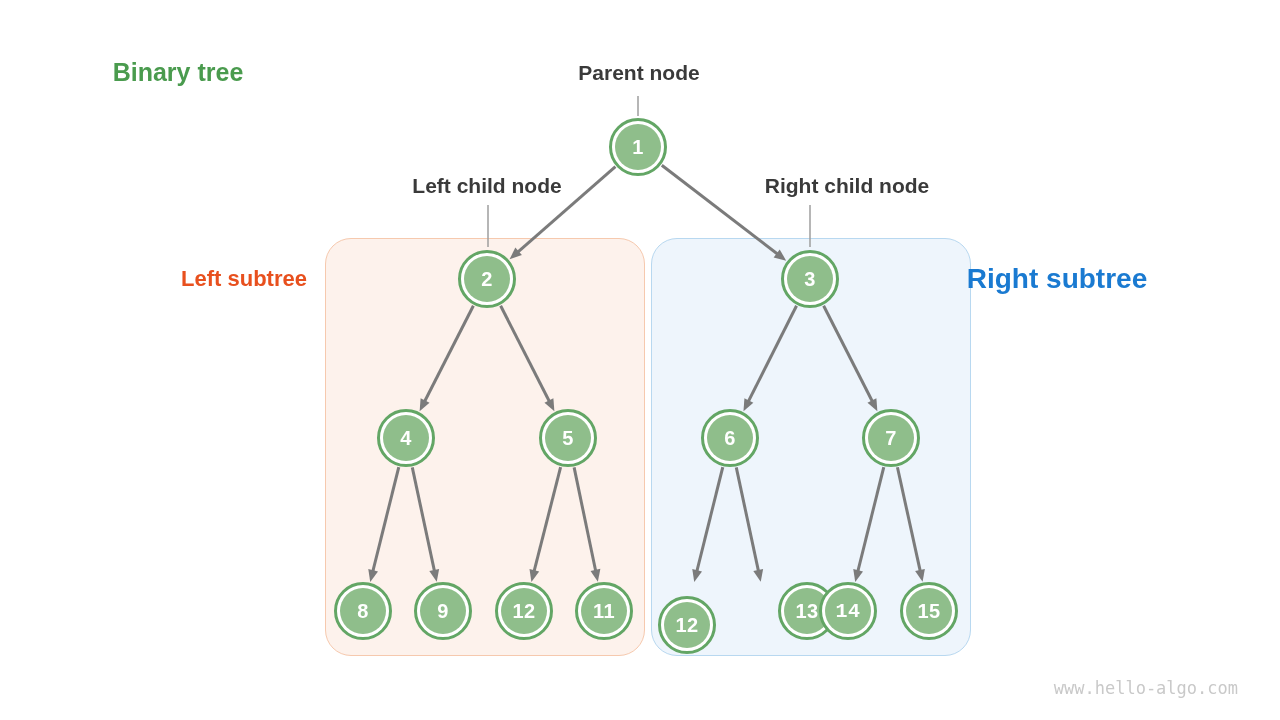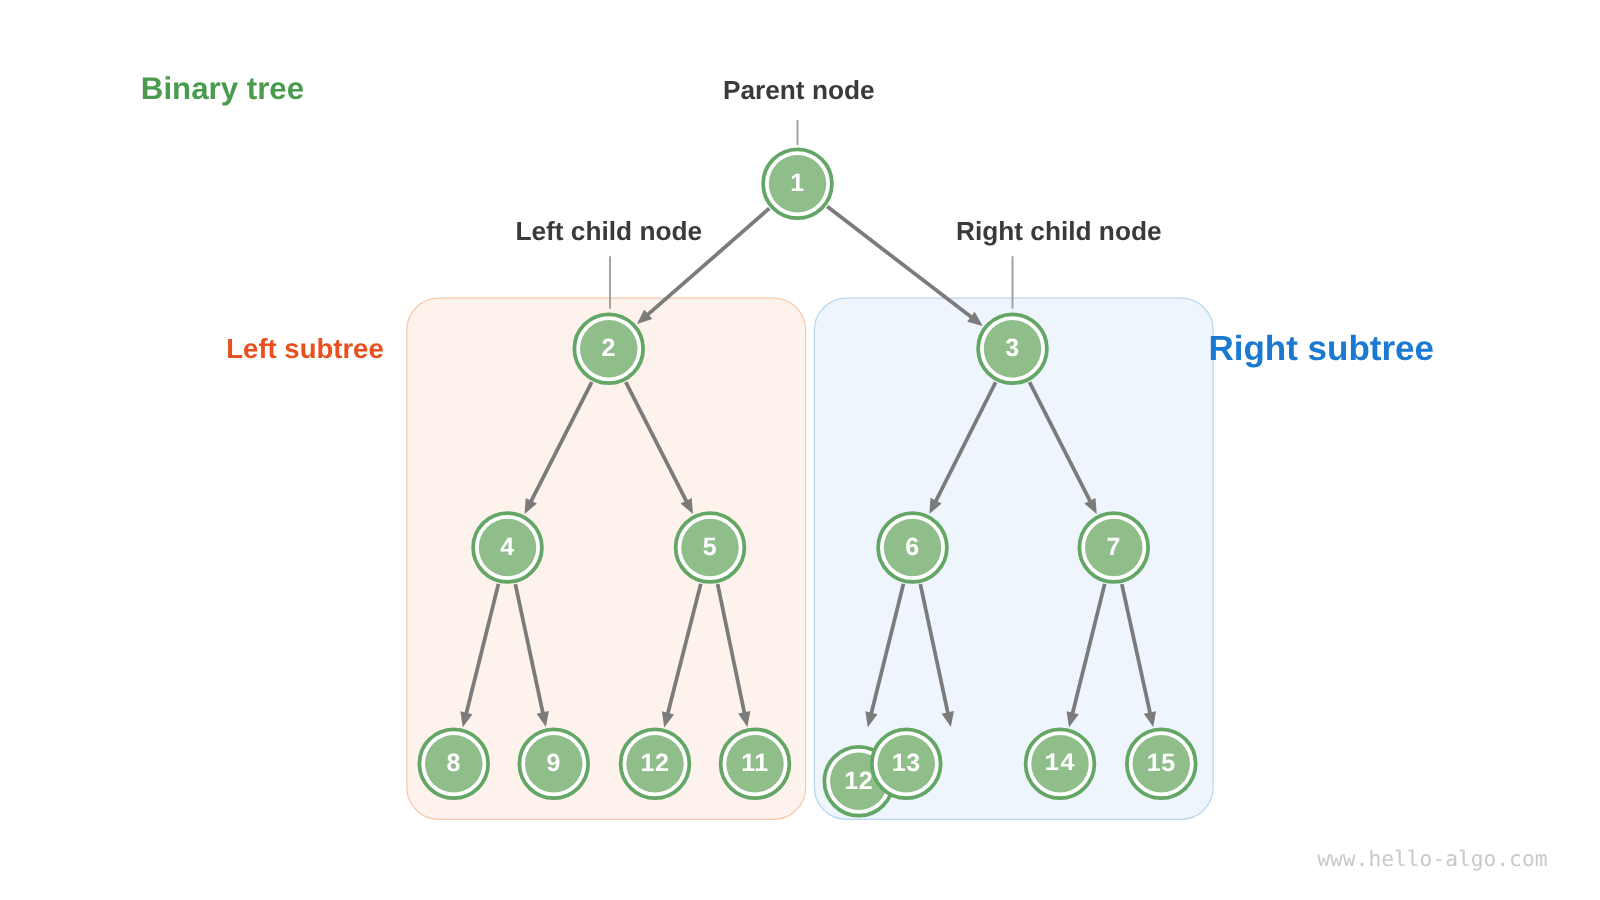--- a/index.html
+++ b/index.html
@@ -107,21 +107,21 @@
       </div>
       <div class="node" style="left: 495px; top: 582px;">
         <div class="node-inner">12</div>
       </div>
       <div class="node" style="left: 575px; top: 582px;">
         <div class="node-inner">11</div>
       </div>
       <div class="node" style="left: 658px; top: 596px;">
         <div class="node-inner">12</div>
       </div>
-      <div class="node" style="left: 696px; top: 582px;">
+      <div class="node" style="left: 778px; top: 582px;">
         <div class="node-inner">13</div>
       </div>
       <div class="node" style="left: 819px; top: 582px; font-family: Liberation Mono, monospace;">
         <div class="node-inner">14</div>
       </div>
       <div class="node" style="left: 900px; top: 582px;">
         <div class="node-inner">15</div>
       </div>
     </div>
 

